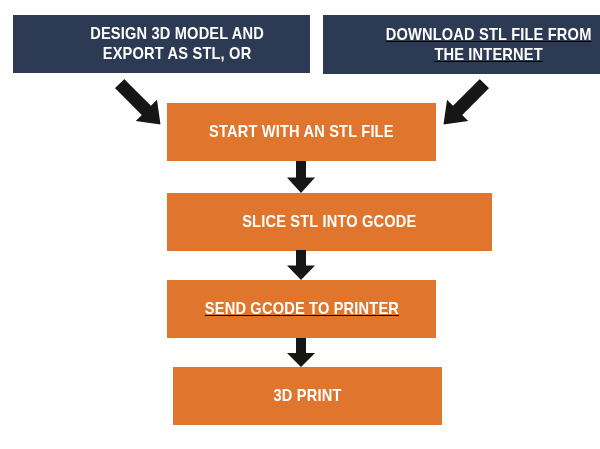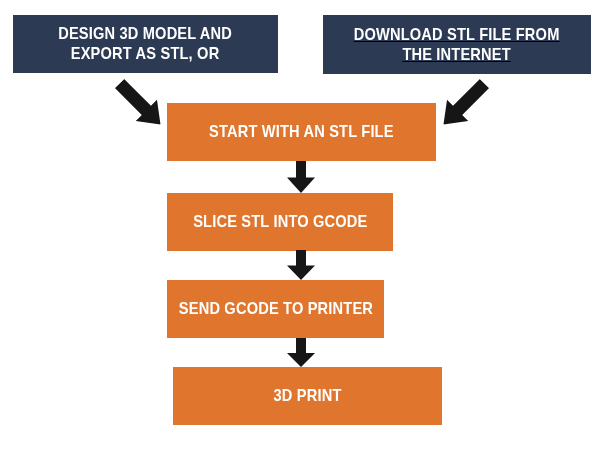--- a/index.html
+++ b/index.html
@@ -9,21 +9,21 @@
     height: 449px;
     background: var(--background, #ffffff);
     overflow: hidden;
   }
   .box {
     position: absolute;
     display: flex;
     align-items: center;
     justify-content: center;
   }
-  .navy   { background: var(--navy, #2c3a54); }
+  .navy   { background: var(--navy, #2c3a54); padding-left: 32px; }
   .orange { background: var(--orange, #e0762d); }
   .label {
     font-family: "Liberation Sans", sans-serif;
     font-weight: 700;
     color: var(--label, #ffffff);
     font-size: 17px;
     line-height: 20px;
     text-align: center;
     letter-spacing: 0.2px;
     transform: scaleX(0.86);
@@ -32,22 +32,22 @@
   .label .line { display: block; }
   svg.arrow { position: absolute; display: block; }
   svg.arrow polygon { fill: var(--arrow, #161616); }
 
   
   .source-left  { left: 13px;  top: 15px; width: 265px; height: 58px; }
   .source-right { left: 323px; top: 15px; width: 268px; height: 59px; text-decoration: underline; }
 
   
   .step-1 { left: 167px; top: 103px; width: 269px; height: 58px; }
-  .step-2 { left: 167px; top: 193px; width: 226px; height: 58px; }
-  .step-3 { left: 167px; top: 280px; width: 217px; height: 58px; }
+  .step-2 { left: 167px; top: 193px; width: 325px; height: 58px; }
+  .step-3 { left: 167px; top: 280px; width: 269px; height: 58px; text-decoration: underline; }
   .step-4 { left: 173px; top: 367px; width: 269px; height: 58px; }
 
   
   .diag-left  { left: 125px; top: 75px; width: 30px; height: 58px; transform: rotate(-45deg); }
   .diag-right { left: 449px; top: 75px; width: 30px; height: 58px; transform: rotate(45deg); }
 
   
   .v-1 { left: 287px; top: 161px; width: 28px; height: 32px; }
   .v-2 { left: 287px; top: 250px; width: 28px; height: 30px; }
   .v-3 { left: 287px; top: 338px; width: 28px; height: 29px; }

